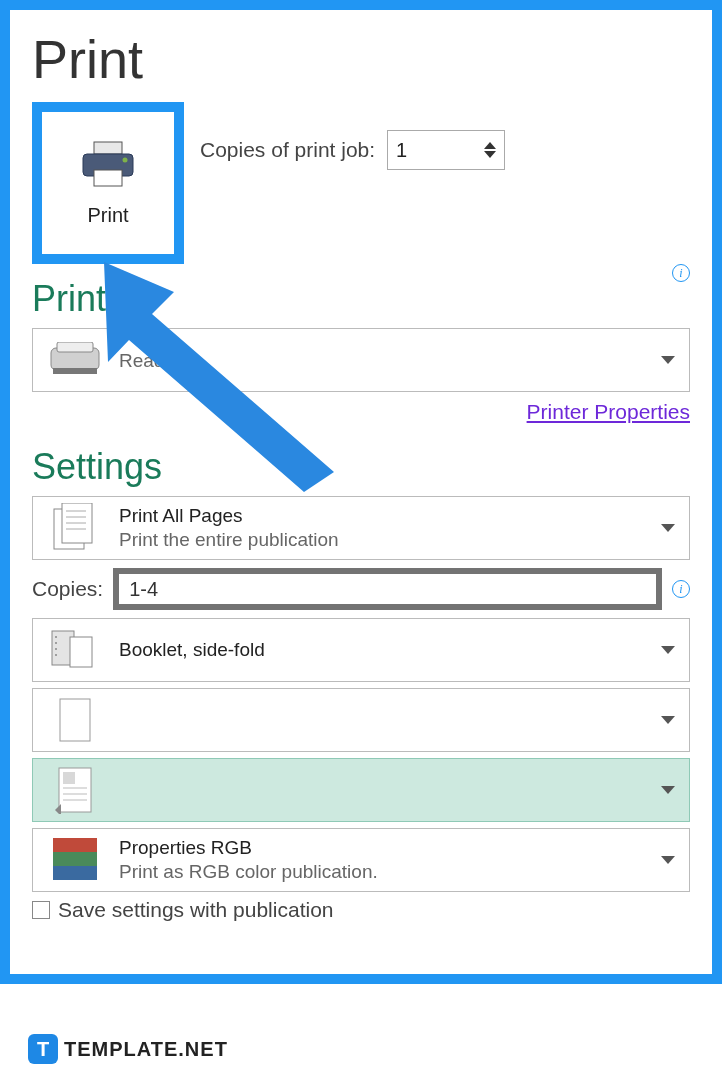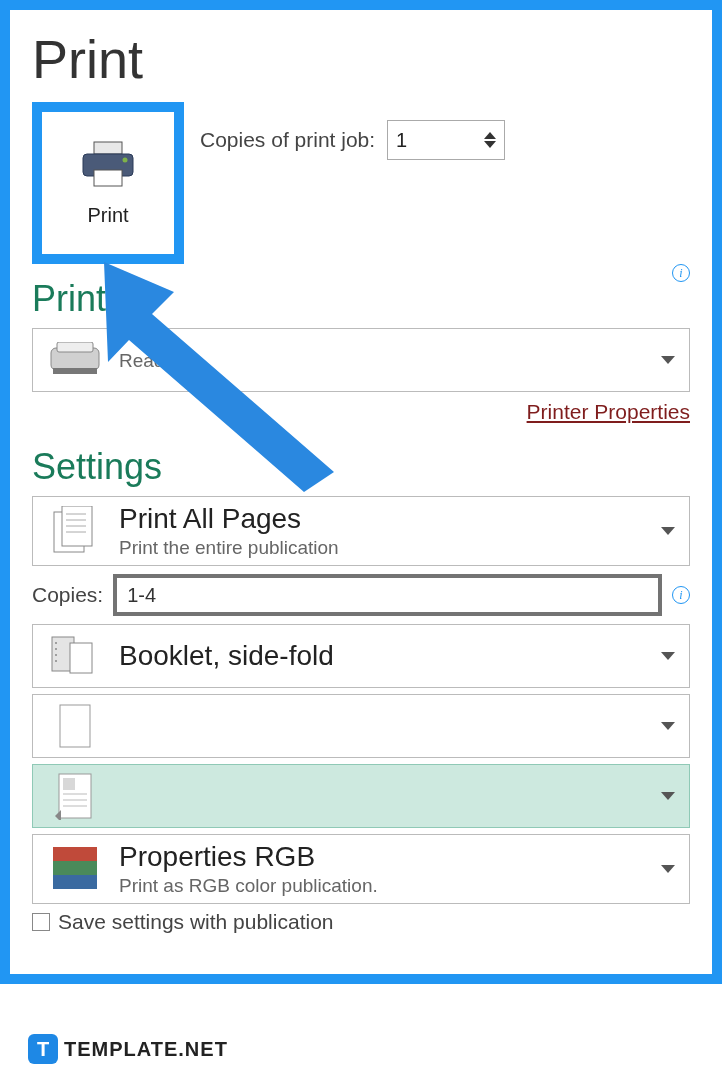--- a/index.html
+++ b/index.html
@@ -35,21 +35,21 @@
   align-items: center;
   justify-content: center;
   background: #fff;
   position: relative;
 }
 .print-button-box .lbl { margin-top: 12px; font-size: 20px; color: #222; }
 .copies-area {
   display: flex;
   align-items: center;
   gap: 12px;
-  margin-top: 18px;
+  margin-top: 28px;
   font-size: 21px;
   color: #444;
 }
 .spinner {
   border: 1px solid #aaa;
   width: 118px;
   height: 40px;
   display: flex;
   align-items: center;
   justify-content: space-between;
@@ -87,28 +87,28 @@
   padding: 6px 10px;
   gap: 12px;
   position: relative;
   min-height: 64px;
 }
 .dropdown-box .chev {
   position: absolute; right: 14px; top: 50%; transform: translateY(-50%);
 }
 .chev { width:0;height:0;border-left:7px solid transparent;border-right:7px solid transparent;border-top:8px solid #555; }
 .icon-cell { width: 64px; display:flex; align-items:center; justify-content:center; flex-shrink:0; }
-.dd-text .t1 { font-size: 28px; color: #222; }
+.dd-text .t1 { font-size: 19px; color: #222; }
 .dd-text .t2 { font-size: 19px; color: #666; margin-top: 2px; }
 .link-row { text-align: right; margin-top: 8px; }
-.link { color: #7f1d1d; text-decoration: underline; font-size: 21px; cursor:pointer; }
+.link { color: #6d28d9; text-decoration: underline; font-size: 21px; cursor:pointer; }
 .pages-row { display:flex; align-items:center; gap:10px; margin: 8px 0; }
 .pages-row .lbl { font-size: 21px; color: #444; }
 .pages-input {
-  flex: 1; border: 4px solid #737373; height: 42px; font-size: 20px;
+  flex: 1; border: 6px solid #737373; height: 42px; font-size: 20px;
   padding: 0 10px; color: #333; background:#fff;
 }
 .settings-stack .dropdown-box { margin-bottom: 6px; }
 .highlighted { background: #cde9df; border-color: #8fc9b6; }
 .checkbox-row { display:flex; align-items:center; gap:8px; font-size:21px; color:#444; }
 .checkbox { width:18px;height:18px;border:1px solid #888;background:#fff; }
 .watermark {
   position: absolute; bottom: 14px; left: 24px;
   display:flex; align-items:center; gap:6px; background: rgba(255,255,255,0.85);
   padding: 2px 4px;

